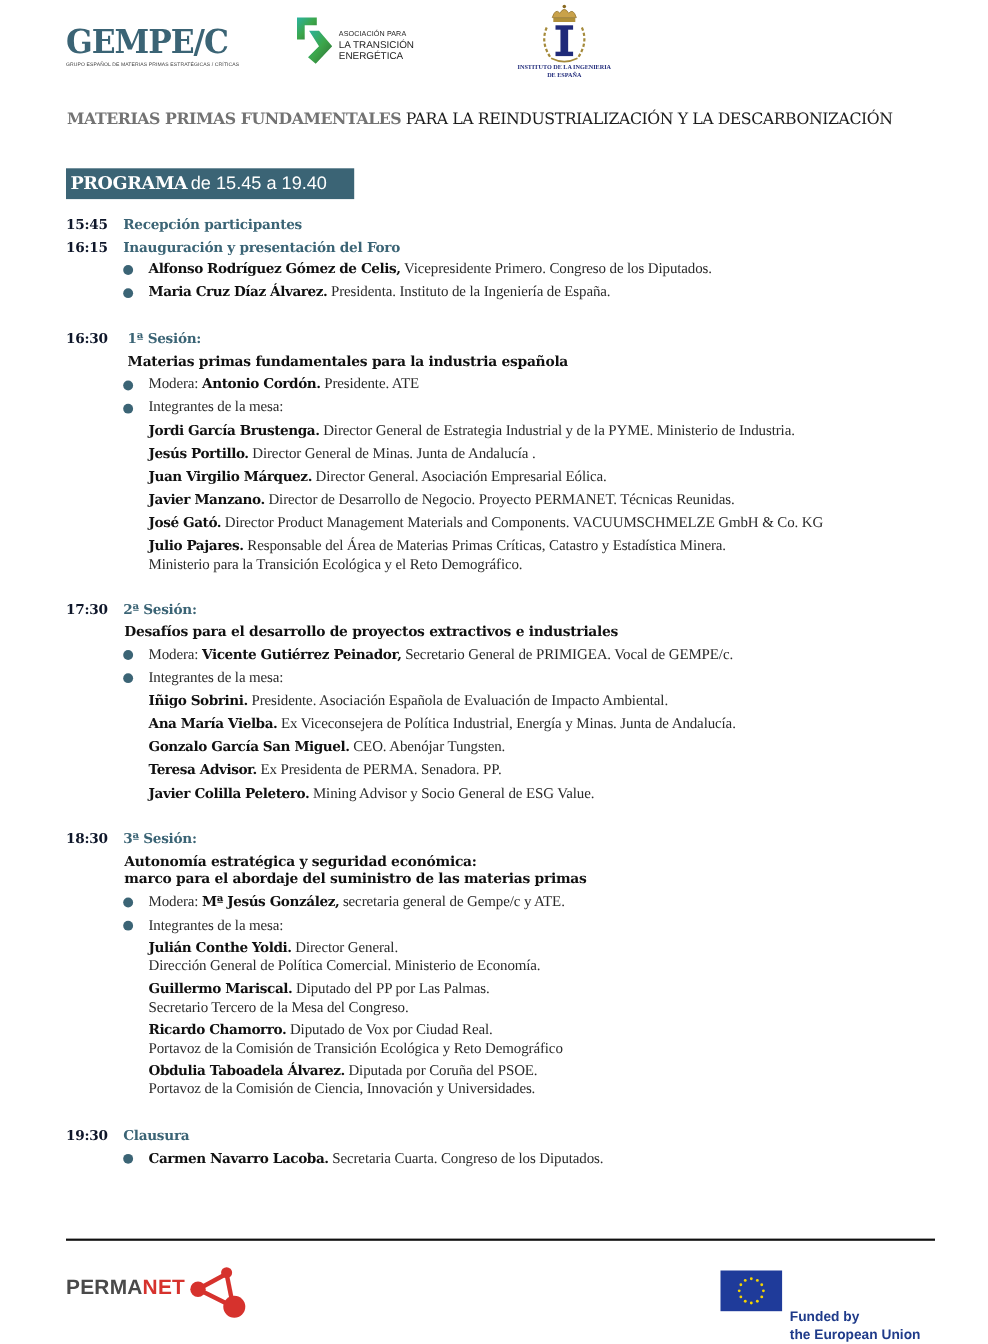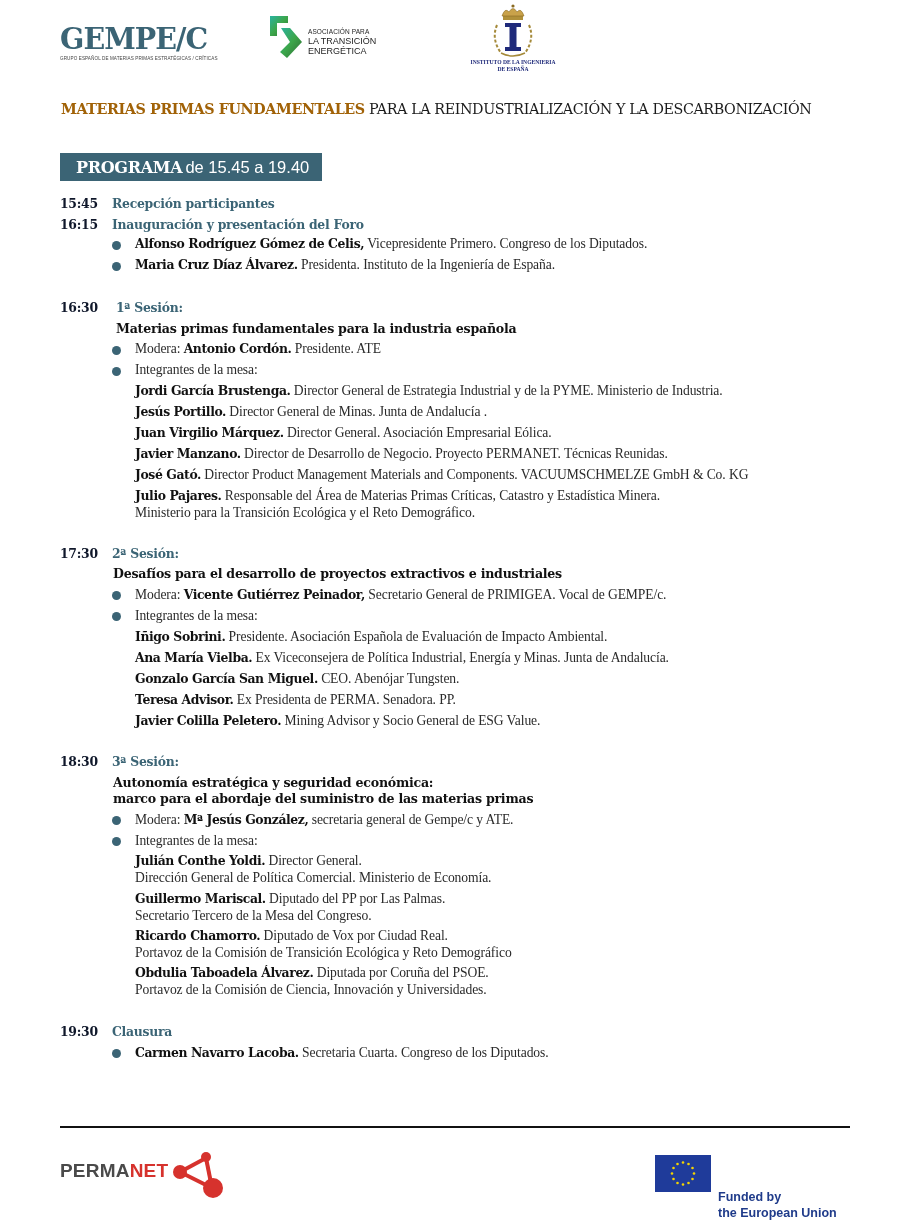--- a/index.html
+++ b/index.html
@@ -21,25 +21,25 @@
   .ate-mark { position: absolute; left: 0; top: 0; width: 36px; height: 46px; }
   .ate-text { position: absolute; left: 40px; top: 14px; font-family: "Liberation Sans", sans-serif; color: #1e1e1e; }
   .ate-small { font-size: 6.5px; line-height: 8px; letter-spacing: 0.1px; }
   .ate-big { font-size: 9px; font-weight: normal; line-height: 10px; }
 
   .logo-iie { left: 458px; top: 3px; width: 110px; height: 66px; text-align: center; }
   .iie-text { font-family: "Liberation Serif", serif; color: #1f2a7a; font-size: 5.6px; line-height: 6.5px; font-weight: bold; position: absolute; left: 0; width: 100%; top: 56px; }
 
   
   .main-title { left: 61px; top: 101px; font-family: "DejaVu Serif", serif; font-size: 14.3px; letter-spacing: -0.4px; white-space: nowrap; }
-  .main-title .hl { color: #a16207; font-weight: bold; text-align: right; }
+  .main-title .hl { color: #737373; font-weight: bold; text-align: right; }
   .main-title .rest { color: #1b1b1b; }
 
   
-  .program-bar { left: 60px; top: 153px; width: 262px; height: 28px; background: #3b6475; color: #fff; box-sizing: border-box; padding-left: 16px; line-height: 28px; white-space: nowrap; }
+  .program-bar { left: 60px; top: 153px; width: 262px; height: 28px; background: #3b6475; color: #fff; box-sizing: border-box; padding-left: 4px; line-height: 28px; white-space: nowrap; }
   .program-bar .pb-strong { font-family: "DejaVu Serif", serif; font-weight: bold; font-size: 16px; letter-spacing: -0.3px; }
   .program-bar .pb-light { font-family: "Liberation Sans", sans-serif; font-size: 16.5px; margin-left: 3px; }
 
   
   .agenda { left: 0; top: 0; width: 898px; }
   .row { position: absolute; white-space: nowrap; font-size: 12.4px; letter-spacing: -0.25px; }
   .time { position: absolute; left: 60px; color: #0f172a; font-weight: bold; font-family: "DejaVu Serif", serif; font-size: 12.4px; }
   .heading { position: absolute; left: 112px; color: #3b6475; font-weight: bold; text-align: center; }
   .session-title { position: absolute; left: 113px; color: #111; font-weight: bold; font-size: 12.6px; }
   .bullet { position: absolute; left: 112px; width: 9px; height: 9px; border-radius: 50%; background: #3b6475; }

